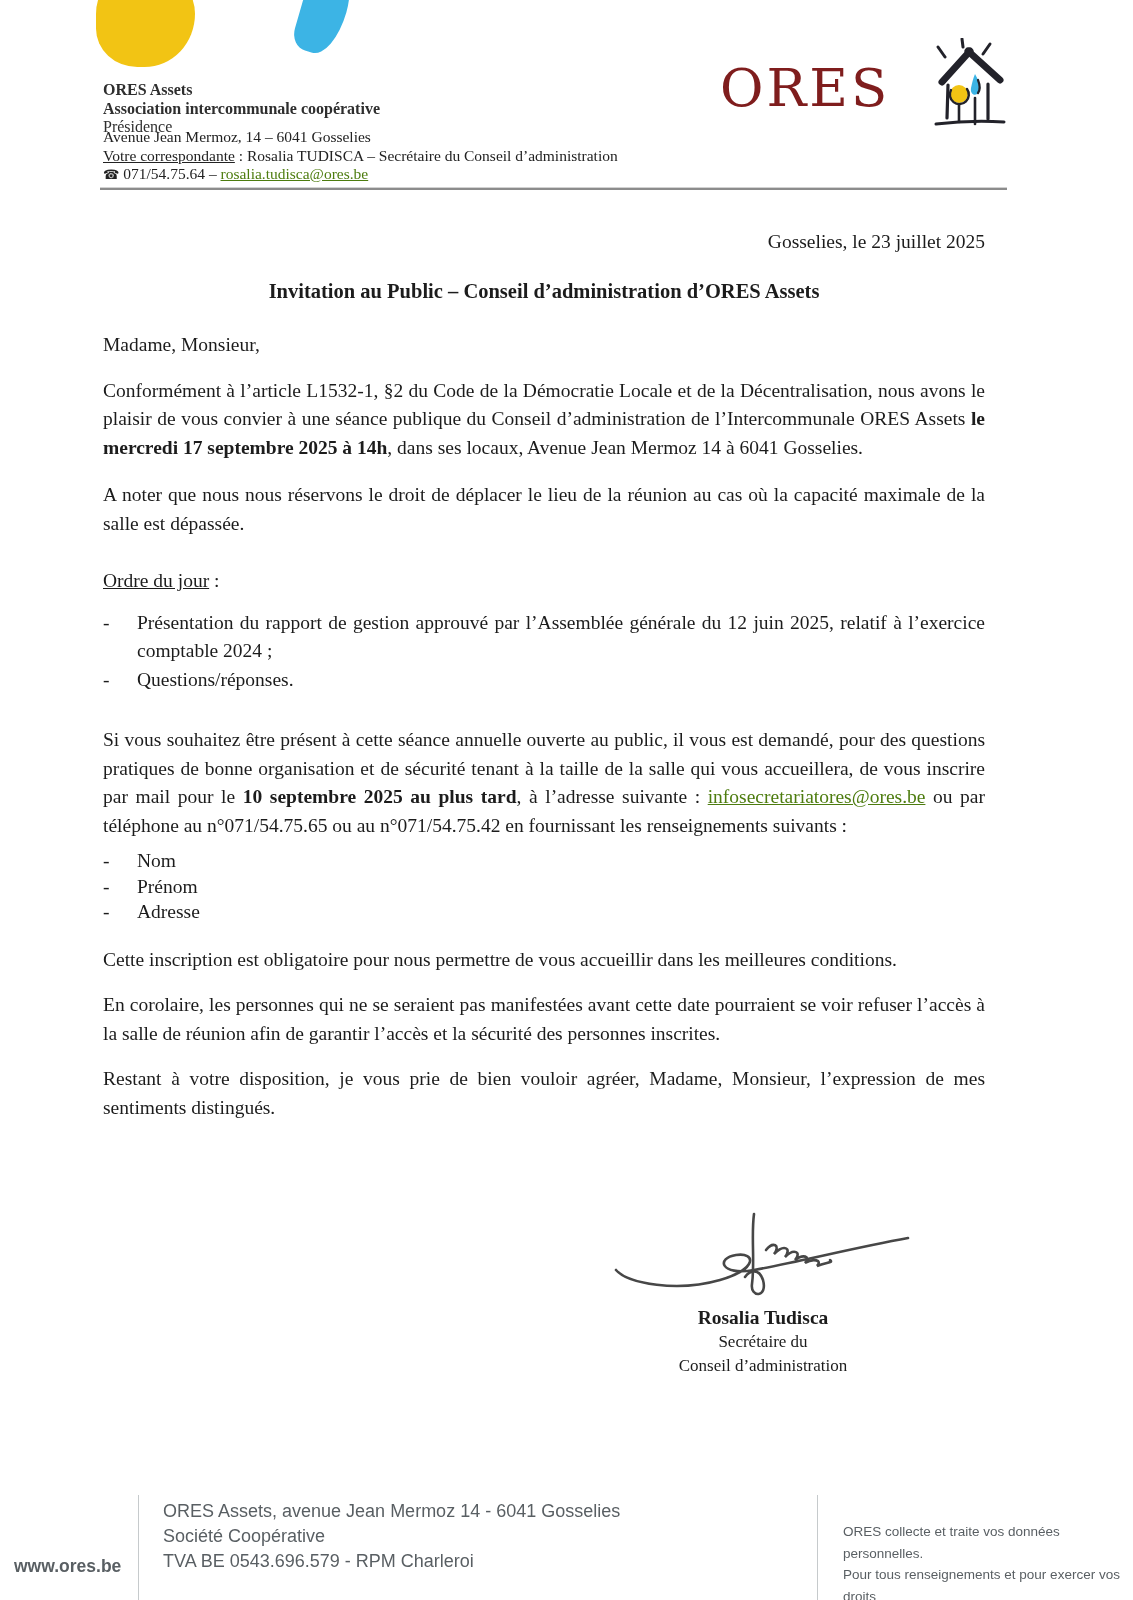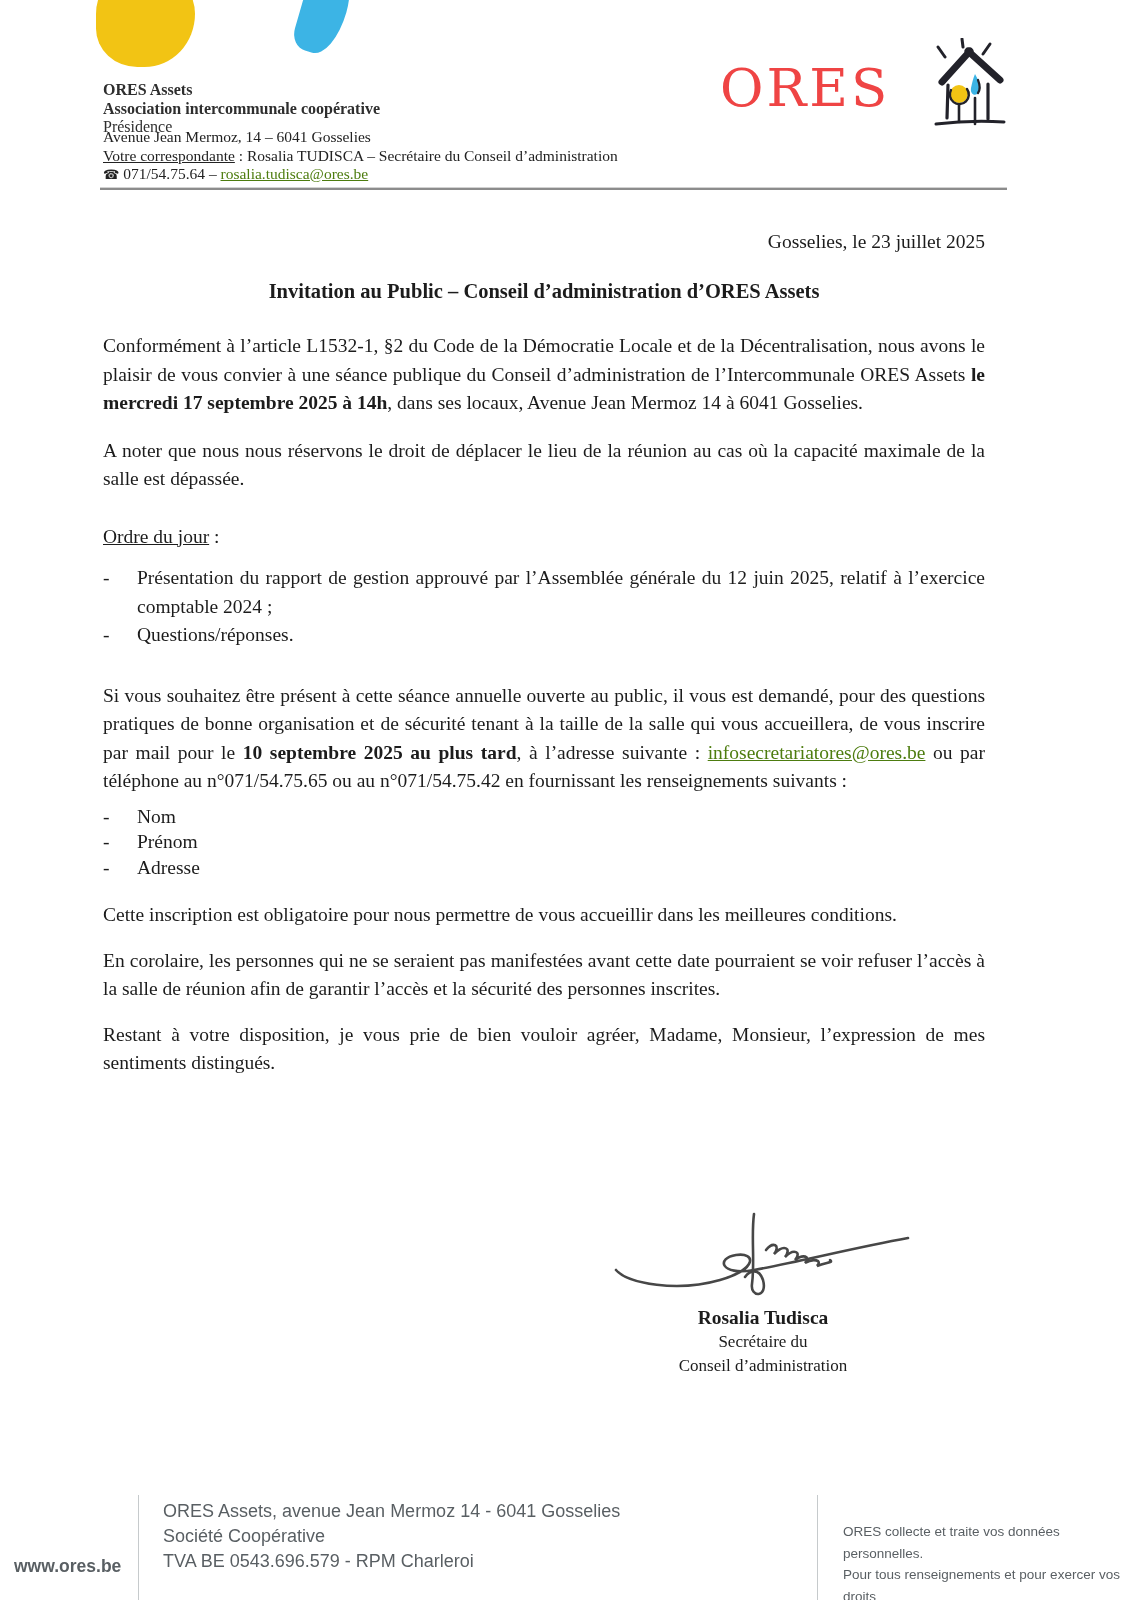--- a/index.html
+++ b/index.html
@@ -21,31 +21,31 @@
   .hdr-block .b { font-weight:bold; }
   .hdr-addr { position:absolute; left:103px; top:128px; font-size:15.5px; line-height:18.5px; color:#222; }
   .u { text-decoration:underline; }
   a.mail { color:#4d7c0f; text-decoration:underline; cursor:pointer; }
   .phone-glyph { font-family:"DejaVu Sans", sans-serif; font-size:13px; margin-right:4px; }
 
   .hdr-rule { position:absolute; left:100px; top:187px; width:907px; height:3px;
     background:#8c8c8c; border-top:1px solid #d2d2d2; }
 
   .ores-word { position:absolute; left:720px; top:58px; font-family:"DejaVu Serif", serif;
-    font-size:53px; letter-spacing:3px; color:#ef4444; line-height:60px; }
+    font-size:53px; letter-spacing:3px; color:#7f1d1d; line-height:60px; }
   .house-svg { position:absolute; left:934px; top:38px; }
 
   
   .content { position:absolute; left:103px; top:228px; width:882px;
     font-size:19.5px; line-height:28.5px; }
   .dateline { text-align:right; }
   .title { text-align:center; font-weight:bold; font-size:20.5px; margin-top:20px; }
   .salutation { margin-top:26px; }
   .para { text-align:justify; }
-  .p1 { margin-top:27px; }
+  .p1 { margin-top:17px; }
   .p2 { margin-top:19px; }
   .agenda-h { margin-top:29px; }
   .list { margin-top:13px; }
   .li { position:relative; padding-left:34px; text-align:justify; }
   .li .dash { position:absolute; left:0; }
   .p3 { margin-top:32px; }
   .info-list { margin-top:8px; }
   .info-list .li { line-height:25.5px; }
   .p4 { margin-top:21px; }
   .p5 { margin-top:17px; }
@@ -104,20 +104,21 @@
     <path d="M17,52 A9.5,9.5 0 1 0 33,51" fill="none" stroke="#22222a" stroke-width="2.4" stroke-linecap="round"></path>
     <path d="M41,36 C45,44 48,48 45,54 C42,59 36,57 37,50 C38,45 39,41 41,36 Z" fill="#3CB4E5"></path>
     <path d="M44,42 C46,47 47,51 44,55" fill="none" stroke="#22222a" stroke-width="2.2" stroke-linecap="round"></path>
   </svg>
 
   <div class="hdr-rule"></div>
 
   <div class="content">
     <div class="dateline">Gosselies, le 23 juillet 2025</div>
     <div class="title">Invitation au Public – Conseil d’administration d’ORES Assets</div>
+    <div class="salutation">Madame, Monsieur,</div>
 
     <div class="para p1"><span>Conformément à l’article L1532-1, §2 du Code de la Démocratie Locale et de la Décentralisation, nous avons le plaisir de vous convier à une séance publique du Conseil d’administration de l’Intercommunale ORES Assets </span><b>le mercredi 17 septembre 2025 à 14h</b><span>, dans ses locaux, Avenue Jean Mermoz 14 à 6041 Gosselies.</span></div>
 
     <div class="para p2">A noter que nous nous réservons le droit de déplacer le lieu de la réunion au cas où la capacité maximale de la salle est dépassée.</div>
 
     <div class="agenda-h"><span class="u">Ordre du jour</span><span> :</span></div>
 
     <div class="list">
       <div class="li"><span class="dash">-</span><span>Présentation du rapport de gestion approuvé par l’Assemblée générale du 12 juin 2025, relatif à l’exercice comptable 2024 ;</span></div>
       <div class="li"><span class="dash">-</span><span>Questions/réponses.</span></div>

